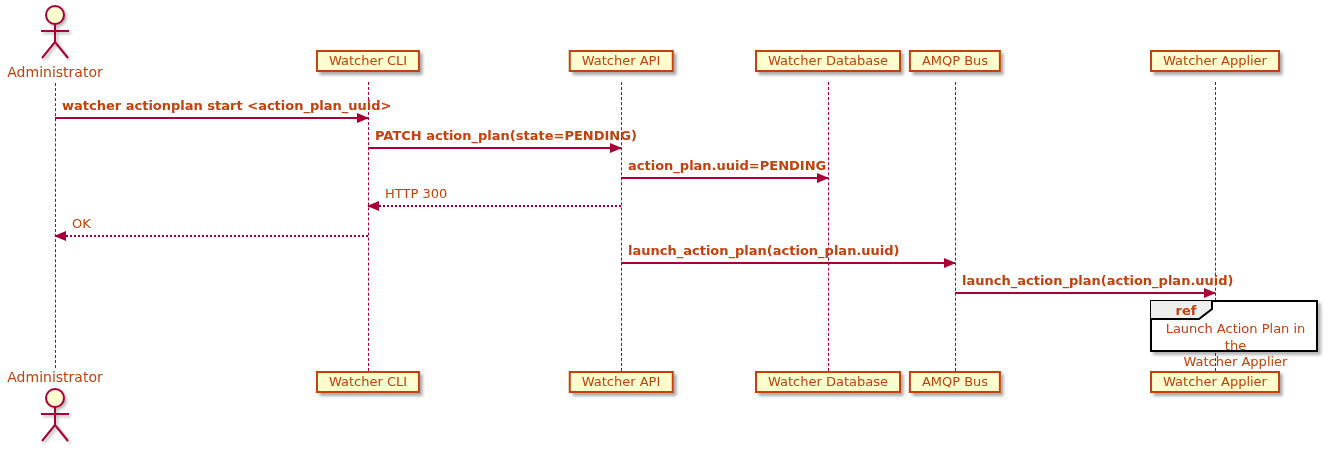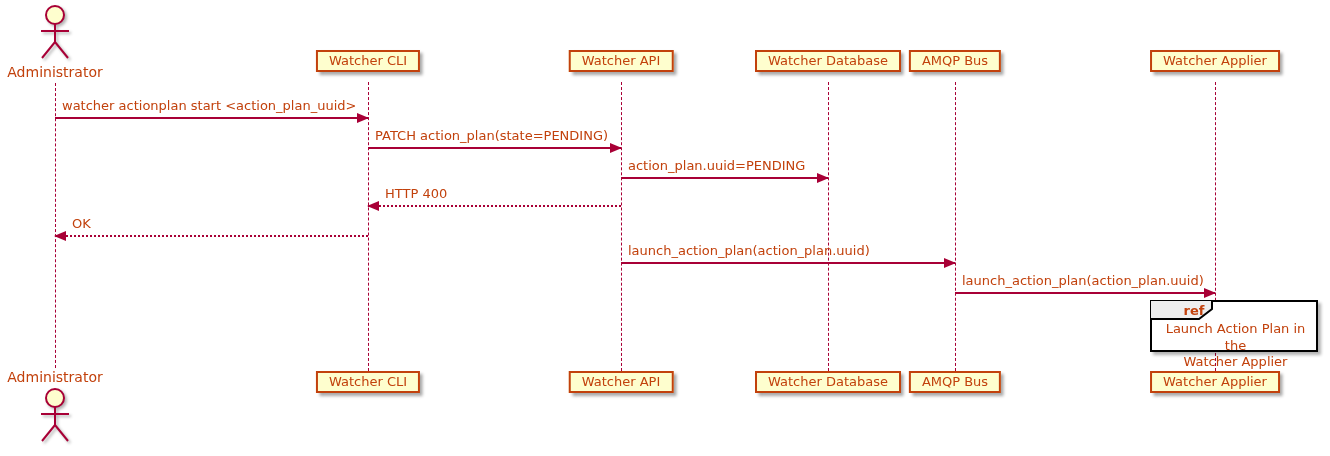--- a/index.html
+++ b/index.html
@@ -21,39 +21,39 @@
     position:absolute; width:110px; text-align:center;
     font-size:14px; line-height:16px; z-index:3; white-space:nowrap;
   }
   .actor-figure { position:absolute; z-index:3;
     filter:drop-shadow(2.5px 2.5px 1.5px rgba(0,0,0,0.3)); }
   .msg { position:absolute; height:0; z-index:2; }
   .msg .line { position:absolute; left:0; right:0; top:0; height:0; }
   .msg.solid  .line { border-top:2px solid #A80036; }
   .msg.dotted .line { border-top:2px dotted #A80036; }
   .msg .label { position:absolute; bottom:4px; font-size:13px; white-space:nowrap; }
-  .msg.dir-right .label { left:7px; }
+  .msg.dir-right .label { left:7px;font-weight:bold; }
   .msg.dir-left  .label { left:17px; }
   .arrow { position:absolute; width:0; height:0; border-style:solid; top:-4px; }
   .dir-right .arrow {
     right:-1px; border-width:5px 0 5px 12px;
     border-color:transparent transparent transparent #A80036;
   }
   .dir-left .arrow {
     left:-1px; border-width:5px 12px 5px 0;
     border-color:transparent #A80036 transparent transparent;
   }
   .ref-box {
     position:absolute; left:1150px; top:300px; width:164px; height:48px;
     background:#ffffff; border:2px solid #000000;
     box-shadow:3px 3px 3px rgba(0,0,0,0.3); z-index:4;
   }
   .ref-tab { position:absolute; left:-2px; top:-2px; width:64px; height:20px; }
   .ref-keyword {
-    position:absolute; left:16px; top:1px; width:52px; text-align:center;
+    position:absolute; left:8px; top:1px; width:52px; text-align:center;
     font-size:13px; font-weight:bold; z-index:5;
   }
   .ref-body {
     position:absolute; left:5px; top:19px; right:2px;
     font-size:13px; line-height:16.5px; white-space:pre-line;text-align:center;
   }
 </style>
 </head>
 <body>
 
@@ -95,21 +95,21 @@
     <div class="arrow"></div>
   </div>
 
   <div class="msg solid dir-right" style="left:621px; top:177px; width:207px;">
     <span class="label">action_plan.uuid=PENDING</span>
     <div class="line"></div>
     <div class="arrow"></div>
   </div>
 
   <div class="msg dotted dir-left" style="left:368px; top:205px; width:253px;">
-    <span class="label">HTTP 400</span>
+    <span class="label">HTTP 300</span>
     <div class="line"></div>
     <div class="arrow"></div>
   </div>
 
   <div class="msg dotted dir-left" style="left:55px; top:235px; width:313px;">
     <span class="label">OK</span>
     <div class="line"></div>
     <div class="arrow"></div>
   </div>
 

